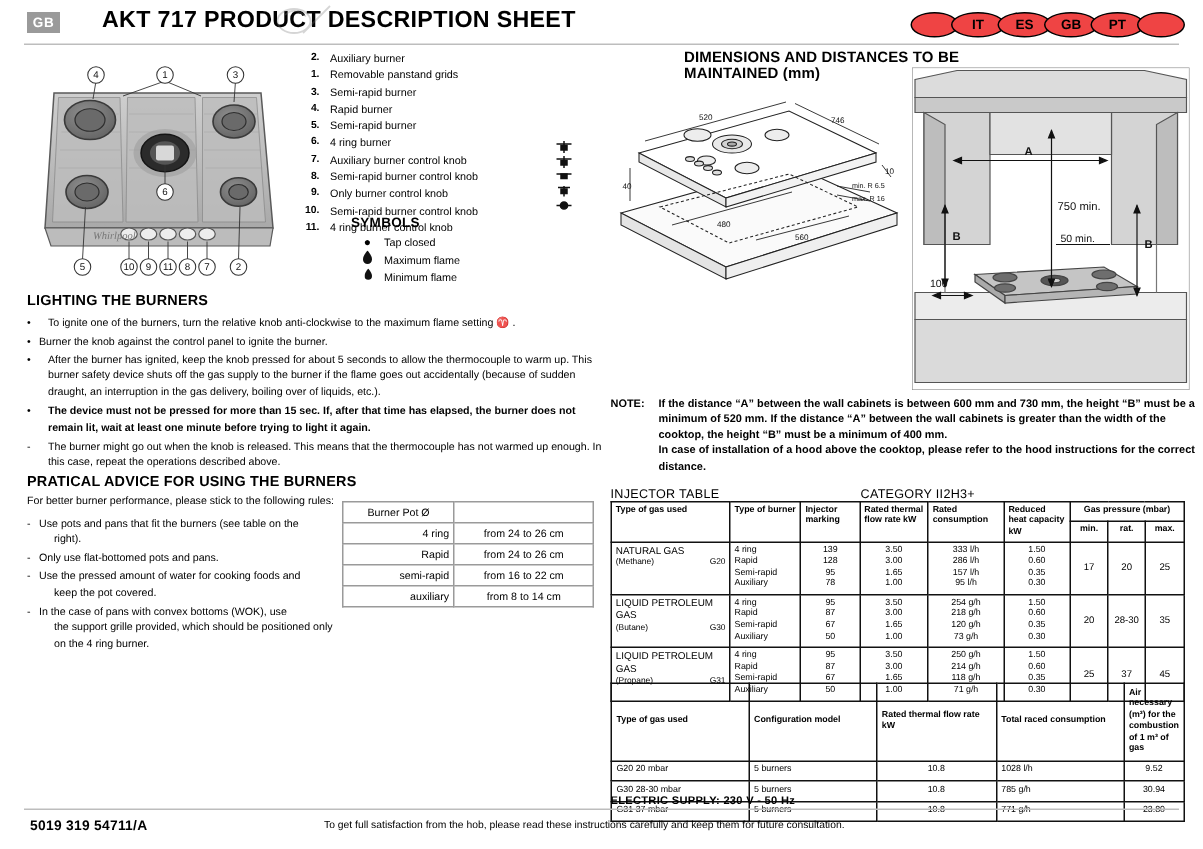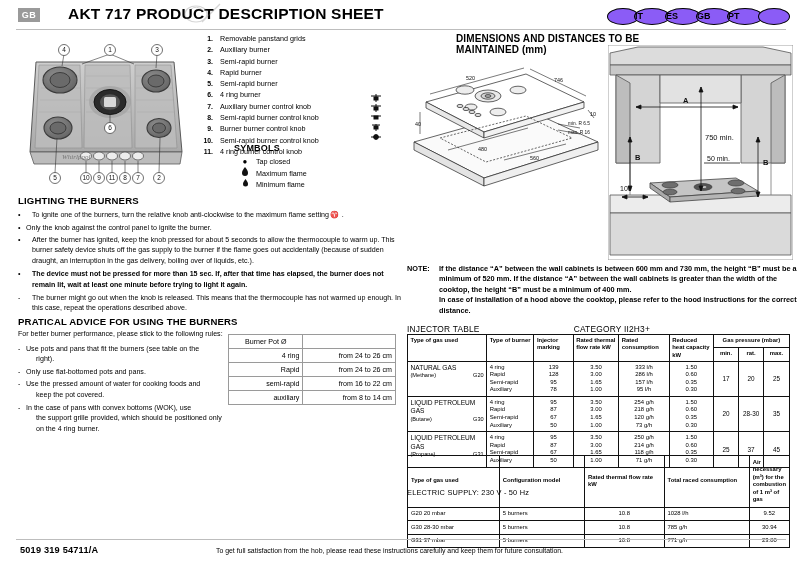--- a/index.html
+++ b/index.html
@@ -11,22 +11,22 @@
   .hdr{position:absolute;left:0;top:0;width:802px;height:30px;}
   .gb-badge{position:absolute;left:18px;top:8px;width:22px;height:14px;
      background:#9a9a9a;color:#fff;font-size:9px;font-weight:bold;
      text-align:center;line-height:14px;letter-spacing:.5px;}
   .doc-title{position:absolute;left:68px;top:5px;font-size:15.5px;
      font-weight:bold;letter-spacing:.2px;white-space:nowrap;}
   .wmark{position:absolute;left:182px;top:2px;width:44px;height:26px;
      opacity:.30;pointer-events:none;}
   .langs{position:absolute;right:12px;top:8px;display:flex;gap:0px;align-items:center;}
   .lang{width:34px;height:15px;border:1.2px solid #000;border-radius:50%;
-     font-size:9px;font-weight:bold;line-height:15px;
-     margin-left:-5px;background:#8b5cf6;}
+     font-size:9px;font-weight:bold;text-align:center;line-height:15px;
+     margin-left:-5px;background:#ef4444;}
   .lang.empty{width:30px;}
   .hrule{position:absolute;left:16px;top:29px;width:770px;height:1px;background:#bdbdbd;}
 
   
   .cooktop{position:absolute;left:22px;top:40px;width:172px;height:146px;}
   .parts{position:absolute;left:196px;top:33px;width:200px;font-size:7.2px;line-height:11.3px;}
   .parts .row{display:flex;}
   .parts .num{width:17px;text-align:right;padding-right:7px;font-weight:bold;font-size:6.9px;}
   .symbols-h{position:absolute;left:234px;top:143px;font-size:9px;font-weight:bold;letter-spacing:.2px;}
   .symbols{position:absolute;left:240px;top:156px;font-size:7.2px;line-height:11.5px;}
@@ -47,21 +47,21 @@
   #advice-h{position:absolute;left:18px;top:316px;width:220px;}
   .advice{position:absolute;left:18px;top:329px;width:205px;font-size:7.1px;line-height:10.6px;}
   .advice .ai{display:flex;margin-bottom:2px;}
   .advice .ai .d{width:8px;flex:none;}
   .advice .hang{padding-left:10px;}
 
   .pot-table{position:absolute;left:228px;top:334px;width:168px;
      border-collapse:collapse;font-size:7.1px;}
   .pot-table td{border:.8px solid #9a9a9a;padding:1.5px 3px;height:10px;}
   .pot-table .lbl{text-align:right;white-space:nowrap;}
-  .pot-table .val{text-align:right;white-space:nowrap;}
+  .pot-table .val{text-align:center;white-space:nowrap;}
   .pot-table .hd{font-weight:normal;text-align:center;}
 
   
   .dim-title{position:absolute;left:456px;top:33px;font-size:10px;font-weight:bold;letter-spacing:.1px;}
   .iso-wrap{position:absolute;left:408px;top:50px;width:195px;height:200px;}
   .kitchen-wrap{position:absolute;left:608px;top:45px;width:185px;height:215px;}
 
   .note{position:absolute;left:407px;top:264px;width:390px;font-size:7.3px;
      font-weight:bold;line-height:10.4px;display:flex;}
   .note .nlab{width:32px;flex:none;}
@@ -81,21 +81,21 @@
   .gascode b{float:right;font-weight:normal;}
   .stk{white-space:pre-line;}
   .ctr{text-align:center;}
   .vmid{vertical-align:middle !important;text-align:center;font-size:6.4px;}
 
   table.tot{position:absolute;left:407px;top:455px;width:383px;
      border-collapse:collapse;font-size:5.9px;}
   table.tot th,table.tot td{border:.8px solid #111;padding:2.5px 3px;line-height:7.6px;}
   table.tot th{font-weight:bold;text-align:left;}
   table.tot td.ctr{text-align:center;}
-  .elec{position:absolute;left:407px;top:488px;font-size:7.4px;font-weight:normal;letter-spacing:.2px;}
+  .elec{position:absolute;left:407px;top:529px;font-size:7.4px;font-weight:bold;letter-spacing:.2px;}
 
   
   .frule{position:absolute;left:16px;top:539px;width:770px;height:1px;background:#bdbdbd;}
   .fcode{position:absolute;left:20px;top:545px;font-size:9.2px;font-weight:bold;letter-spacing:.2px;}
   .fnote{position:absolute;left:216px;top:547px;font-size:6.9px;}
 </style>
 </head>
 <body>
 
 <div class="page">
@@ -214,28 +214,28 @@
         <text x="103" y="140.3">8</text>
       <circle cx="116" cy="138" r="5.5" fill="#fff" stroke="#333" stroke-width=".7"></circle>
         <text x="116" y="140.3">7</text>
       <circle cx="137" cy="138" r="5.5" fill="#fff" stroke="#333" stroke-width=".7"></circle>
         <text x="137" y="140.3">2</text>
     </g>
   </svg>
 
   <div class="parts">
     <div class="row">
+        <span class="num">2.</span>
+        <span>Auxiliary burner</span>
+      </div>
+    <div class="row">
         <span class="num">1.</span>
         <span>Removable panstand grids</span>
       </div>
     <div class="row">
-        <span class="num">2.</span>
-        <span>Auxiliary burner</span>
-      </div>
-    <div class="row">
         <span class="num">3.</span>
         <span>Semi-rapid burner</span>
       </div>
     <div class="row">
         <span class="num">4.</span>
         <span>Rapid burner</span>
       </div>
     <div class="row">
         <span class="num">5.</span>
         <span>Semi-rapid burner</span>
@@ -247,21 +247,21 @@
     <div class="row">
         <span class="num">7.</span>
         <span>Auxiliary burner control knob</span>
       </div>
     <div class="row">
         <span class="num">8.</span>
         <span>Semi-rapid burner control knob</span>
       </div>
     <div class="row">
         <span class="num">9.</span>
-        <span>Burner burner control knob</span>
+        <span>Only burner control knob</span>
       </div>
     <div class="row">
         <span class="num">10.</span>
         <span>Semi-rapid burner control knob</span>
       </div>
     <div class="row">
         <span class="num">11.</span>
         <span>4 ring burner control knob</span>
       </div>
   </div>
@@ -309,21 +309,21 @@
   </div>
 
   <div class="sec-h" id="lighting-h">LIGHTING THE BURNERS</div>
   <div class="lighting">
     <div class="li">
         <span class="bullet">•</span>
         <span class="txt">To ignite one of the burners, turn the relative knob anti-clockwise to the maximum flame setting  ♈ .</span>
       </div>
     <div class="li tight">
         <span class="bullet ind">•</span>
-        <span class="txt">Only the knob against the control panel to ignite the burner.</span>
+        <span class="txt">Burner the knob against the control panel to ignite the burner.</span>
       </div>
     <div class="li">
         <span class="bullet">•</span>
         <span class="txt">After the burner has ignited, keep the knob pressed for about 5 seconds to allow the thermocouple to warm up. This burner safety device shuts off the gas supply to the burner if the flame goes out accidentally (because of sudden draught, an interruption in the gas delivery, boiling over of liquids, etc.).</span>
       </div>
     <div class="li">
         <span class="bullet">•</span>
         <span class="txt b">The device must not be pressed for more than 15 sec. If, after that time has elapsed, the burner does not remain lit, wait at least one minute before trying to light it again.</span>
       </div>
     <div class="li">

